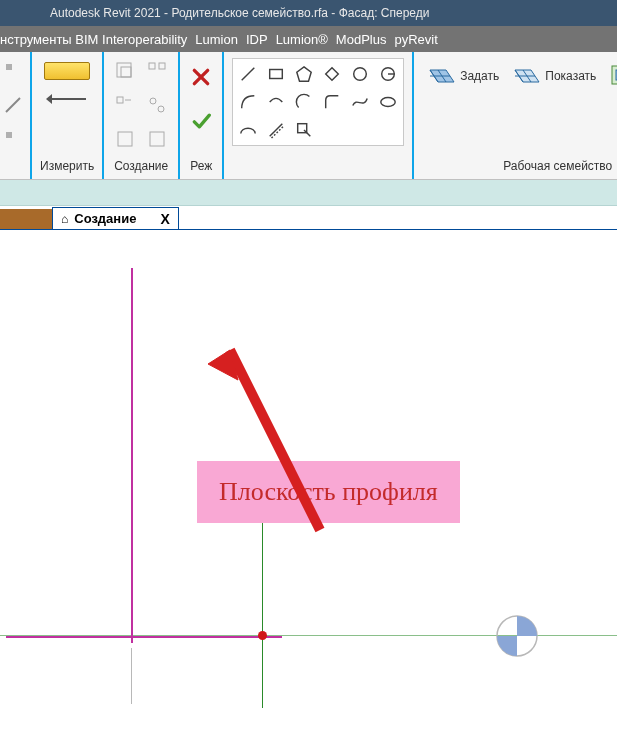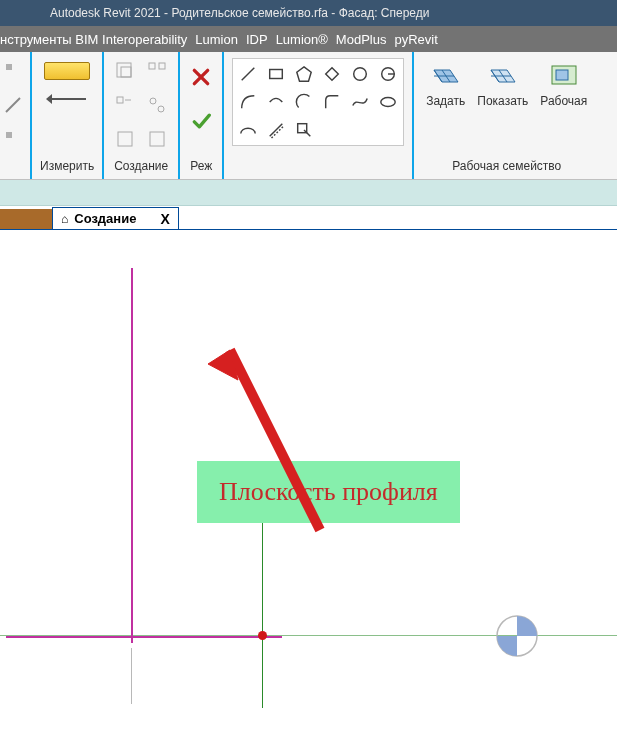--- a/index.html
+++ b/index.html
@@ -26,21 +26,21 @@
   .small-btn { width: 26px; height: 26px; border: 1px solid transparent; display:flex; align-items:center; justify-content:center; }
   .small-btn svg { width: 20px; height: 20px; }
   
   .x-icon svg line { stroke: #c02020; stroke-width: 4; stroke-linecap: round; }
   .check-icon svg polyline { stroke: #4aa030; stroke-width: 4; fill: none; stroke-linecap: round; stroke-linejoin: round; }
   
   .draw-grid { display: grid; grid-template-columns: repeat(6, 26px); grid-template-rows: repeat(3, 26px); gap: 2px; border: 1px solid #c8c8c8; padding: 2px; background:#fff; }
   .draw-grid .cell { border: 1px solid transparent; display:flex; align-items:center; justify-content:center; }
   .draw-grid .cell svg { width:18px; height:18px; stroke:#404040; stroke-width:1.6; fill:none; }
   
-  .plane-btn { display:flex; flex-direction:column; align-items:center; gap:2px; padding:2px 4px; }
+  .plane-btn { display:flex; align-items:center; gap:2px; padding:2px 4px; }
   .plane-btn svg { width:32px; height:32px; }
   .plane-btn .lbl { font-size:12px; color:#333; }
   
   .lightband { height:26px; background:#cfe8e6; border-bottom:1px solid #b5d4d2; }
   
   .tabstrip { height:24px; display:flex; align-items:flex-end; position:relative; border-bottom:1px solid #004a98; }
   .brown-tab { width:52px; height:20px; background:#a86a2a; border:1px solid #a86a2a; border-bottom:none; }
   .view-tab { height:22px; background:#fff; border:1.5px solid #004a98; border-bottom:none; display:flex; align-items:center; gap:6px; padding:0 8px; font-size:13px; font-weight:600; }
   .view-tab .home-icon { font-size:12px; }
   .view-tab .close { margin-left:18px; font-weight:bold; font-size:14px; }
@@ -51,21 +51,21 @@
   .green-v  { position:absolute; left:262px; top:290px; width:1px; height:188px; background:#2a8a2a; }
   .green-h  { position:absolute; left:0; top:405px; width:617px; height:1px; background:#2a8a2a; opacity:.55; }
   .short-gray-v { position:absolute; left:131px; top:418px; width:1px; height:56px; background:#b8b8b8; }
   .red-dot { position:absolute; left:258px; top:401px; width:9px; height:9px; border-radius:50%; background:#d01818; }
   
   .level-label { position:absolute; left:336px; top:392px; color:#9a9a9a; font-size:15px; text-align:right; line-height:1.05; }
   .level-sym { position:absolute; left:495px; top:384px; width:44px; height:44px; }
   .level-sym circle { fill:none; stroke:#b8b8b8; stroke-width:1.5; }
   .level-sym .q { fill:#8aa6d6; }
   
-  .annot { position:absolute; left:197px; top:231px; background:#86efac; color:#c42b2b; font-size:26px; padding:16px 22px; font-family: "Times New Roman", serif; }
+  .annot { position:absolute; left:197px; top:231px; background:#f9a8d4; color:#c42b2b; font-size:26px; padding:16px 22px; font-family: "Times New Roman", serif; }
   
   .arrow-overlay { position:absolute; left:200px; top:100px; width:140px; height:220px; pointer-events:none; }
   .arrow-overlay polygon, .arrow-overlay line { fill:#d62020; stroke:#d62020; }
 </style>
 </head>
 <body>
 
 <div class="titlebar">
   <span>Autodesk Revit 2021 - Родительское семейство.rfa - Фасад: Спереди</span>
 </div>

